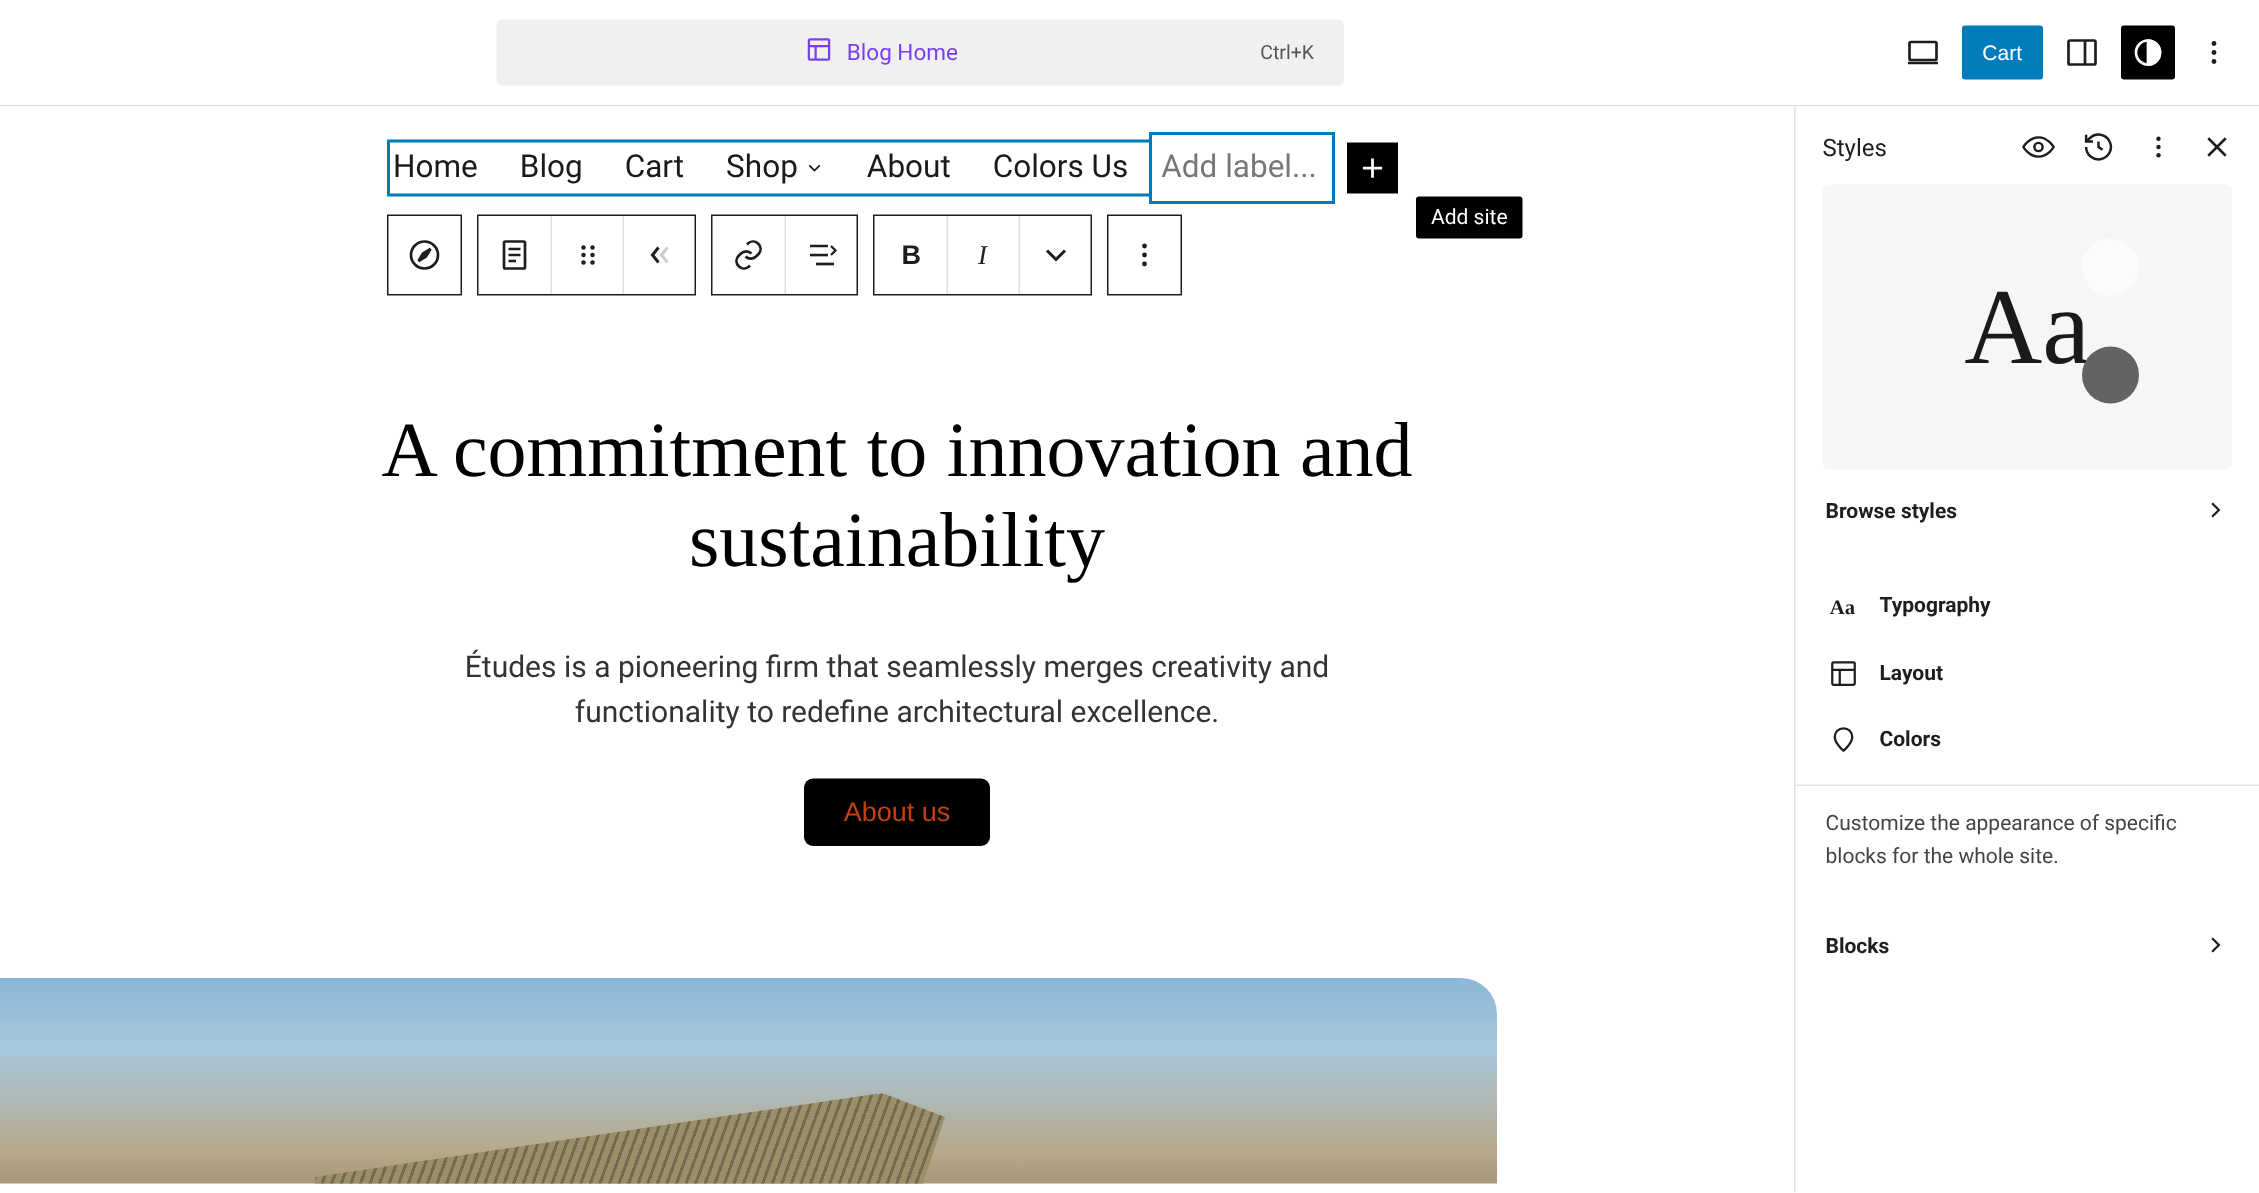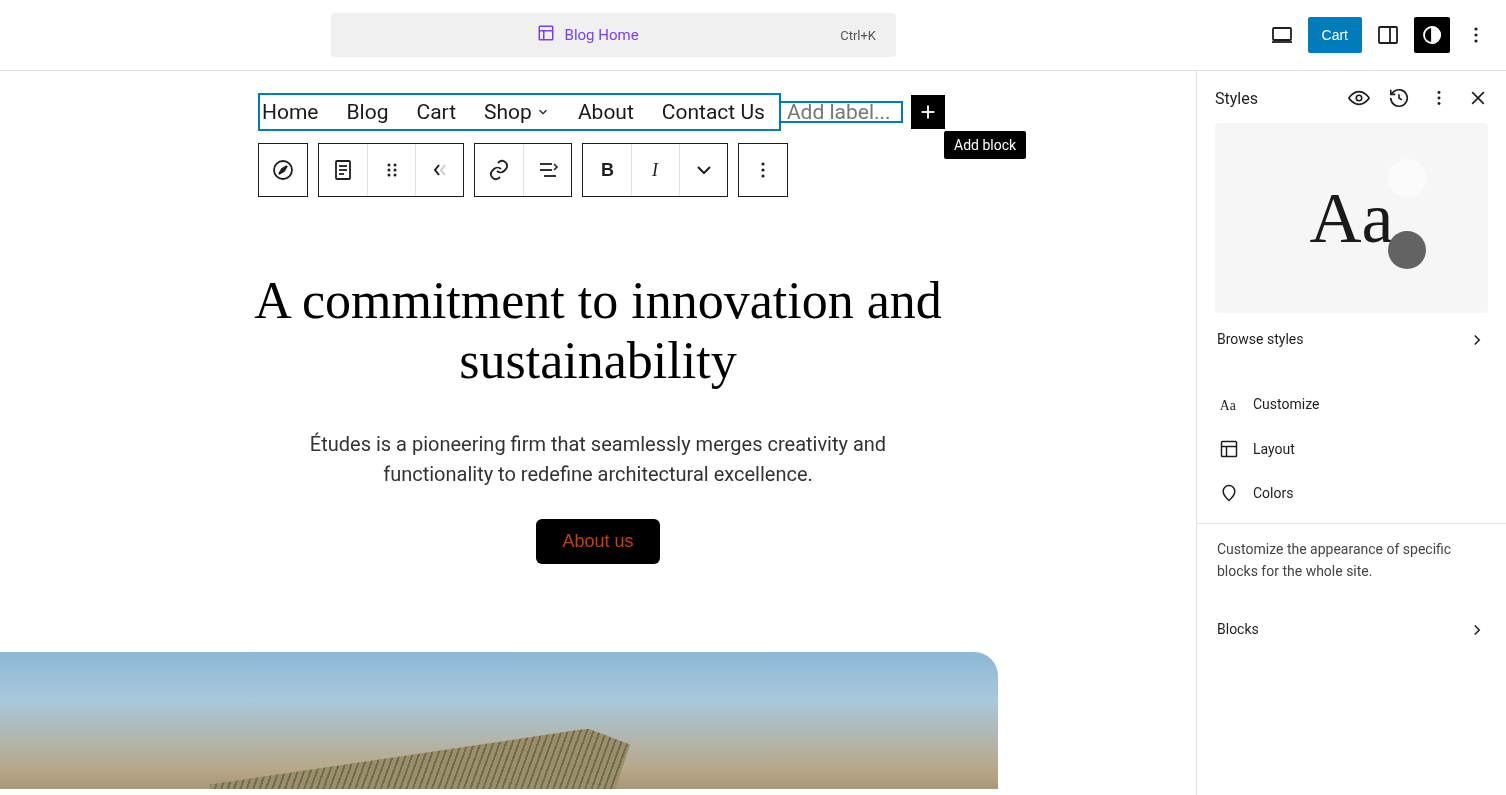--- a/index.html
+++ b/index.html
@@ -27,21 +27,21 @@
 .canvas-wrap::-webkit-scrollbar-track { background: #f1f1f1; }
 .canvas-wrap::-webkit-scrollbar-thumb { background: #ccc; }
 .canvas-content { padding: 0; }
 
 
 .nav-row { margin-top: 22px; margin-left: 258px; display: flex; align-items: center; position: relative; height: 38px; }
 .nav-select { border: 2px solid #007cba; height: 38px; display: flex; align-items: center; padding-right: 0; }
 .nav-item { font-size: 21px; color: #1a1a1a; padding: 0 14px; margin: 0 0px; white-space: nowrap; }
 .nav-item.first { padding-left: 2px; }
 .nav-shop { display: flex; align-items: center; gap: 4px; }
-.add-label { border: 2px solid #007cba; border-left: 2px solid #007cba; height: 22px; display: flex; align-items: center; color: #777; font-size: 21px; padding: 0 10px 0 6px; margin-left: -2px; }
+.add-label { border: 2px solid #007cba; border-left: 2px solid #007cba; height: 48px; display: flex; align-items: center; color: #777; font-size: 21px; padding: 0 10px 0 6px; margin-left: -2px; }
 .add-block-btn { width: 34px; height: 34px; background: #000; color: #fff; display: inline-flex; align-items: center; justify-content: center; margin-left: 8px; border: none; cursor: pointer; }
 .tooltip { position: absolute; background: #000; color: #fff; font-size: 14px; padding: 6px 10px; border-radius: 2px; top: 38px; left: 686px; white-space: nowrap; }
 
 
 .block-toolbar { margin-top: 12px; margin-left: 258px; display: flex; gap: 2px; }
 .tb-group { display: flex; border: 1px solid #1e1e1e; height: 54px; background: #fff; }
 .tb-btn { width: 48px; height: 52px; display: inline-flex; align-items: center; justify-content: center; border: none; background: transparent; cursor: pointer; }
 .tb-btn + .tb-btn { border-left: 1px solid #e0e0e0; }
 .tb-btn svg { width: 24px; height: 24px; }
 
@@ -61,21 +61,21 @@
 .sidebar-header { display: flex; align-items: center; justify-content: space-between; padding: 16px 18px 14px; }
 .sidebar-header .title { font-size: 16px; color: #1e1e1e; }
 .sidebar-header .icons { display: flex; align-items: center; gap: 18px; }
 .sidebar-header .icons .ic { cursor: pointer; display: inline-flex; }
 
 .style-preview { margin: 0 18px; height: 190px; background: #f6f6f6; border-radius: 4px; position: relative; display: flex; align-items: center; justify-content: center; }
 .style-preview .aa { font-family: Georgia, serif; font-size: 72px; color: #1a1a1a; }
 .style-preview .dot1 { position: absolute; width: 38px; height: 38px; border-radius: 50%; background: #fbfbfb; right: 62px; top: 36px; }
 .style-preview .dot2 { position: absolute; width: 38px; height: 38px; border-radius: 50%; background: #636363; right: 62px; top: 108px; }
 
-.side-row { display: flex; align-items: flex-start; justify-content: space-between; padding: 18px 20px; cursor: pointer; }
+.side-row { display: flex; align-items: flex-end; justify-content: space-between; padding: 18px 20px; cursor: pointer; font-weight: bold; }
 .side-row .label { font-size: 14px; color: #1e1e1e; }
 .side-row.sub { padding: 12px 20px; }
 .side-row.sub .icw { width: 24px; display: inline-flex; justify-content: center; margin-right: 12px; }
 .side-row.sub .label { font-size: 14px; }
 .side-row.sub .inner { display: flex; align-items: center; }
 .side-divider { height: 1px; background: #e6e6e6; margin: 8px 0; }
 .side-text { padding: 6px 20px 2px; font-size: 14px; color: #444; line-height: 1.6; }
 
 </style>
 </head>
@@ -137,32 +137,32 @@
           <span class="nav-item first">Home</span>
           <span class="nav-item">Blog</span>
           <span class="nav-item">Cart</span>
           <span class="nav-item nav-shop">
             <span>Shop</span>
             <svg width="14" height="14" viewBox="0 0 24 24" fill="none" stroke="#1a1a1a" stroke-width="2">
                 <polyline points="6 9 12 15 18 9"></polyline>
               </svg>
           </span>
           <span class="nav-item">About</span>
-          <span class="nav-item">Contact Us</span>
+          <span class="nav-item">Colors Us</span>
         </div>
         <div class="add-label">
           <span>Add label...</span>
         </div>
         <button class="add-block-btn">
           <svg width="22" height="22" viewBox="0 0 24 24" fill="none" stroke="#fff" stroke-width="2">
               <line x1="12" y1="5" x2="12" y2="19"></line>
               <line x1="5" y1="12" x2="19" y2="12"></line>
             </svg>
         </button>
-        <div class="tooltip">Add block</div>
+        <div class="tooltip">Add site</div>
 
       </div>
 
       <div class="block-toolbar">
         <div class="tb-group">
           <button class="tb-btn">
             <svg viewBox="0 0 24 24" fill="none" stroke="#1e1e1e" stroke-width="1.8">
                 <circle cx="12" cy="12" r="9"></circle>
                 <polygon points="16 8 13 13 8 16 11 11" fill="#1e1e1e"></polygon>
               </svg>
@@ -299,21 +299,21 @@
 
     <div style="height:14px;"></div>
 
     <div class="side-row sub">
       <div class="inner">
         <span class="icw">
             <svg width="22" height="22" viewBox="0 0 24 24">
               <text x="2" y="18" font-size="15" font-family="serif" fill="#1e1e1e">Aa</text>
             </svg>
           </span>
-        <span class="label">Customize</span>
+        <span class="label">Typography</span>
       </div>
     </div>
     <div class="side-row sub">
       <div class="inner">
         <span class="icw">
             <svg width="20" height="20" viewBox="0 0 24 24" fill="none" stroke="#1e1e1e" stroke-width="1.8">
               <rect x="3" y="3" width="18" height="18" rx="1"></rect>
               <line x1="3" y1="9" x2="21" y2="9"></line>
               <line x1="9" y1="9" x2="9" y2="21"></line>
             </svg>

